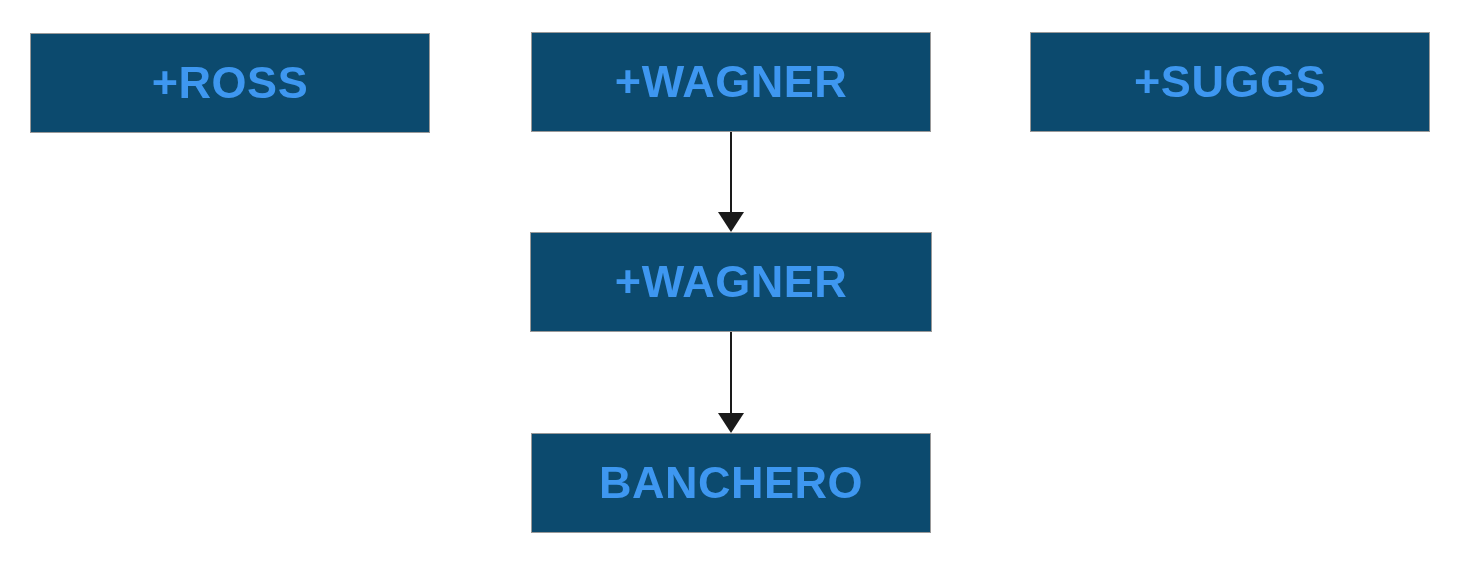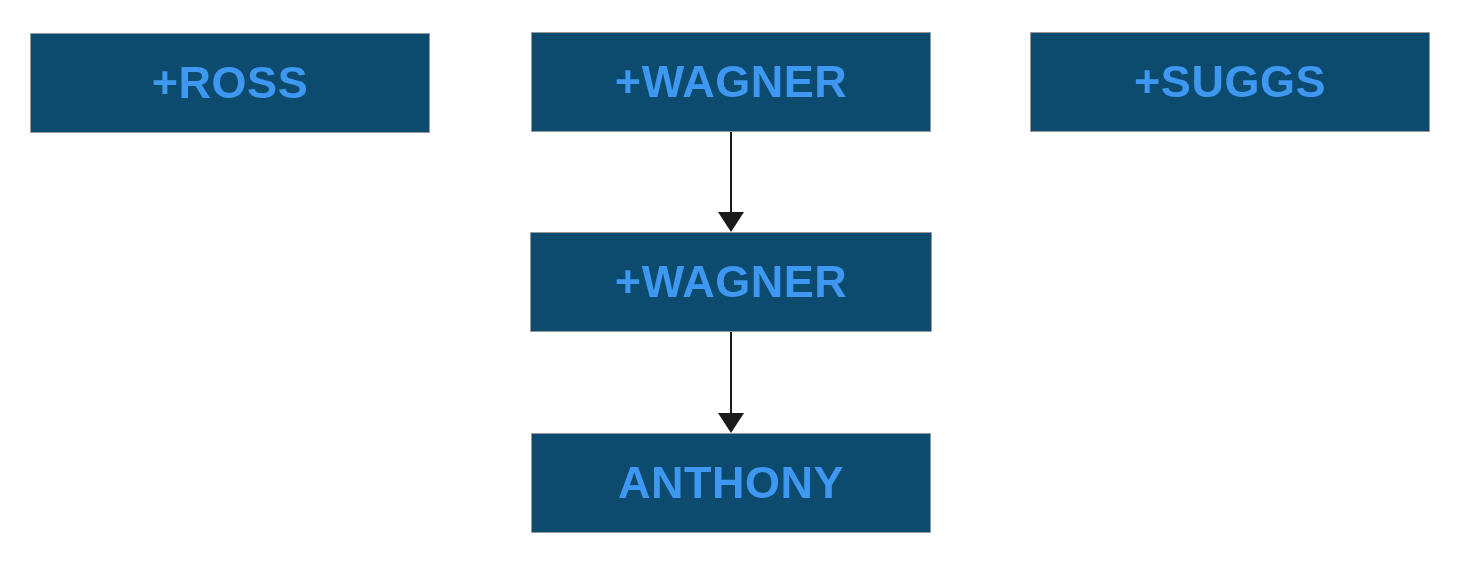--- a/index.html
+++ b/index.html
@@ -91,16 +91,16 @@
     <span class="label">+WAGNER</span>
   </div>
 
 
   <div class="arrow arrow-wagner-banchero">
     <div class="shaft"></div>
     <div class="head"></div>
   </div>
 
   <div class="node node-banchero">
-    <span class="label">ANTHONY</span>
+    <span class="label">BANCHERO</span>
   </div>
 
 </div>
 
 </body></html>

